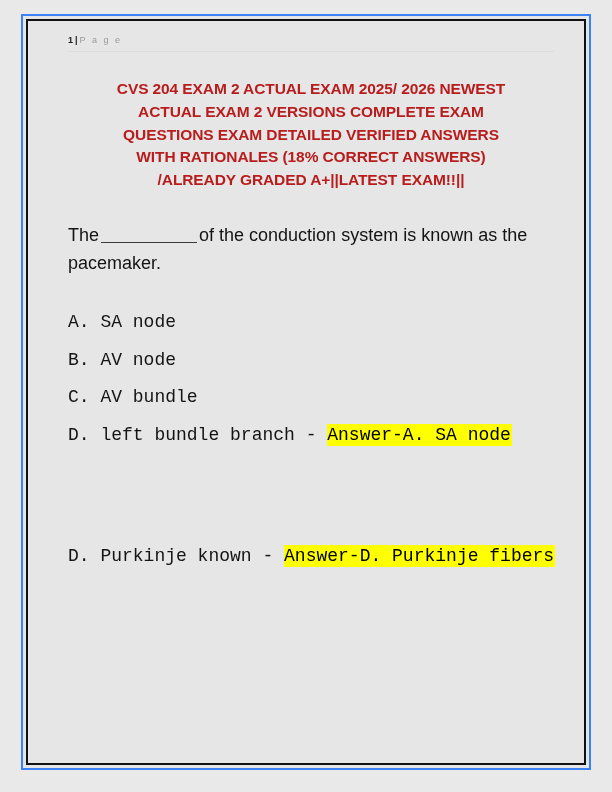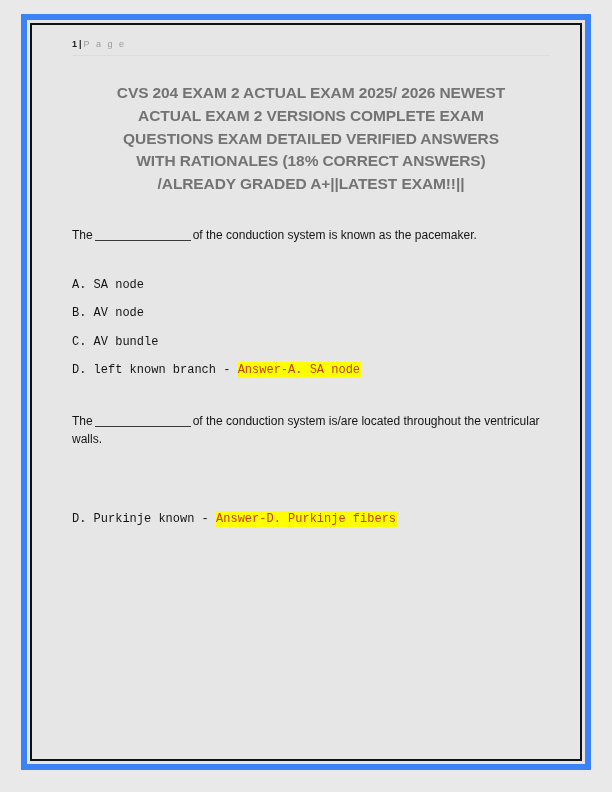--- a/index.html
+++ b/index.html
@@ -17,21 +17,21 @@
 
   
   .page-sheet {
     position: absolute;
     left: 21px;
     top: 14px;
     width: 570px;
     height: 756px;
     box-sizing: border-box;
     background: #e6e6e6;
-    border: 6px solid #3b82f6;
+    border: 2px solid #3b82f6;
     padding: 3px;
   }
   .page-inner-frame {
     width: 100%;
     height: 100%;
     box-sizing: border-box;
     border: 2px solid #111111;
     background: #e6e6e6;
     padding: 0;
     overflow: hidden;
@@ -61,33 +61,33 @@
     color: #1c1c1c;
     font-weight: bold;
     letter-spacing: 0;
     margin: 0 2px;
   }
 
   
   .doc-title {
     margin: 26px 10px 0 10px;
     text-align: center;
-    color: #737373;
+    color: #b91c1c;
     font-weight: bold;
     font-size: 15.5px;
     line-height: 1.47;
     letter-spacing: -0.1px;
   }
   .doc-title .tline { display: block; }
 
   
   .doc-body {
     margin-top: 30px;
     color: #141414;
-    font-size: 12px;
+    font-size: 18px;
     line-height: 1.55;
   }
   .question-block { margin-bottom: 0; }
   .question-stem {
     margin: 0 6px 0 0;
     max-width: 470px;
   }
   .blank-fill {
     display: inline-block;
     width: 96px;
@@ -101,21 +101,21 @@
     list-style: none;
     font-family: Liberation Mono, monospace;
   }
   .option-item {
     margin: 0;
     padding: 0;
     white-space: nowrap;
   }
   .answer-highlight {
     background: #ffff00;
-    color: #c2410c;
+    color: #000000;
     padding: 1px 1px 1px 0;
   }
   .gap-after-stem { height: 31px; }
   .gap-after-options { height: 32px; }
   .opt-spacer { height: 10px; }
 </style>
 </head>
 <body>
 
 <div class="page-sheet">
@@ -139,28 +139,27 @@
         <div class="question-block">
           <p class="question-stem"><span>The</span><span class="blank-fill"></span><span>of the conduction system is known as the pacemaker.</span></p>
           <div class="gap-after-stem"></div>
           <ul class="options-list">
             <li class="option-item"><span>A. SA node</span></li>
             <li class="opt-spacer"></li>
             <li class="option-item"><span>B. AV node</span></li>
             <li class="opt-spacer"></li>
             <li class="option-item"><span>C. AV bundle</span></li>
             <li class="opt-spacer"></li>
-            <li class="option-item"><span>D. left known branch</span><span> - </span><span class="answer-highlight">Answer-A. SA node</span></li>
+            <li class="option-item"><span>D. left bundle branch</span><span> - </span><span class="answer-highlight">Answer-A. SA node</span></li>
           </ul>
         </div>
 
         <div class="gap-after-options"></div>
 
         <div class="question-block">
-          <p class="question-stem"><span>The</span><span class="blank-fill"></span><span>of the conduction system is/are located throughout the ventricular walls.</span></p>
           <div class="gap-after-stem"></div>
           <ul class="options-list">
             <li class="opt-spacer"></li>
             <li class="opt-spacer"></li>
             <li class="opt-spacer"></li>
             <li class="option-item"><span>D. Purkinje known</span><span> - </span><span class="answer-highlight">Answer-D. Purkinje fibers</span></li>
           </ul>
         </div>
 
       </div>

